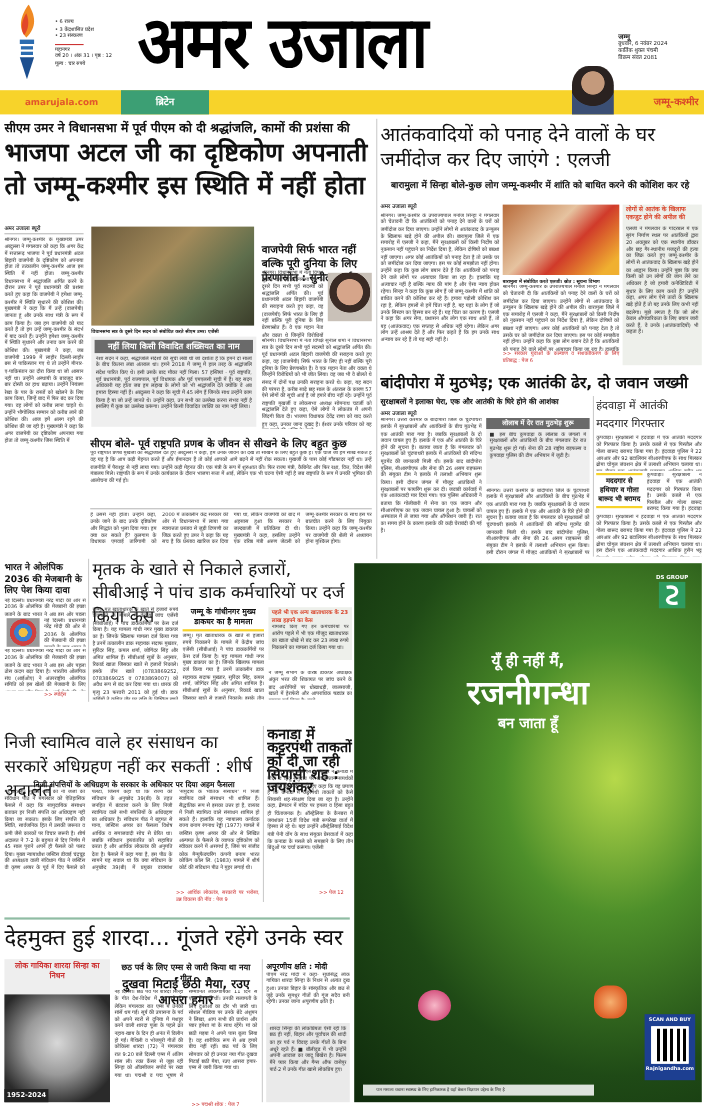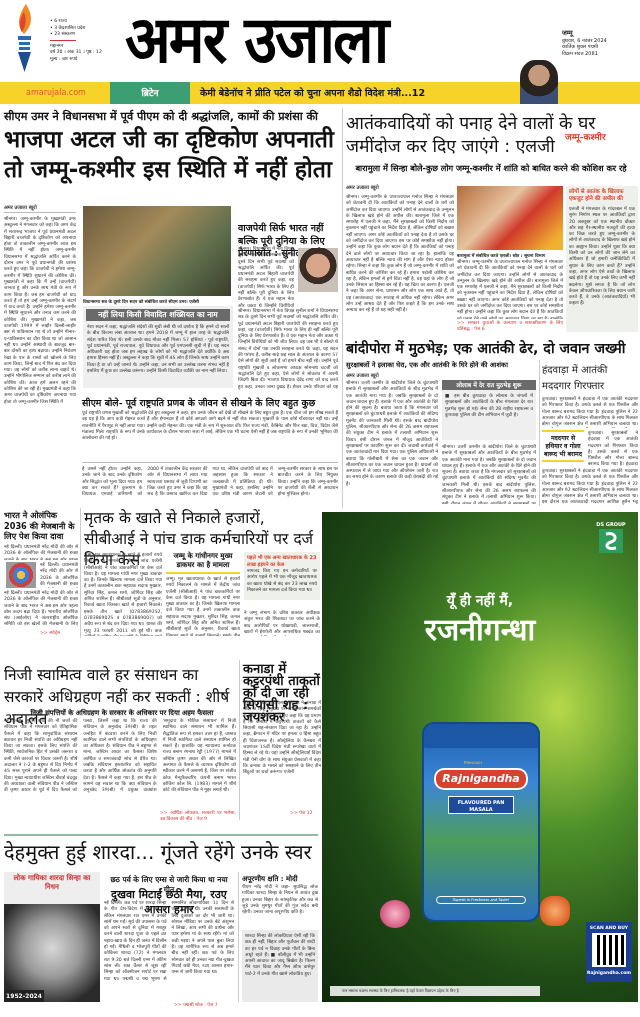--- a/index.html
+++ b/index.html
@@ -16,25 +16,25 @@
   #masthead { left: 0; top: 0; width: 640px; height: 80px; }
   .torch { left: 12px; top: 4px; width: 24px; height: 70px; }
   .edition-info { left: 50px; top: 18px; font-size: 4.6px; line-height: 6.5px; color: #222; }
   .edition-info .sep { width: 26px; height: 1px; background: #c33; margin: 2px 0; }
   .logo { left: 125px; top: 2px; font-family: "DejaVu Sans", sans-serif; font-weight: 900; font-size: 60px; letter-spacing: -2px; color: #000; line-height: 74px; transform: scaleY(1.08); }
   .dateline { left: 562px; top: 30px; font-size: 5px; line-height: 6.5px; color: #222; }
   .dateline .city { font-weight: bold; font-size: 6.5px; }
 
   
   #ticker { left: 0; top: 82px; width: 640px; height: 22px; background: #f7d32a; }
-  .tk-site { left: 6px; top: 0; width: 100px; height: 38px; line-height: 22px; text-align: center; color: #e2562a; font-weight: normal; font-size: 8px; }
+  .tk-site { left: 6px; top: 0; width: 100px; height: 38px; line-height: 22px; text-align: center; color: #e2562a; font-weight: bold; font-size: 8px; }
   .tk-tag { left: 110px; top: 0; width: 80px; height: 22px; line-height: 22px; text-align: center; background: #3c9f74; color: #fff; font-weight: bold; font-size: 9px; }
   .tk-text { left: 200px; top: 0; height: 22px; line-height: 22px; font-weight: bold; font-size: 9.5px; color: #111; }
   .tk-photo { left: 520px; top: 60px; width: 38px; height: 44px; }
-  .tk-region { left: 565px; top: 0; width: 70px; height: 22px; line-height: 22px; text-align: left; color: #d9442a; font-weight: bold; font-size: 9px; margin-top: 44px; }
+  .tk-region { left: 565px; top: 0; width: 70px; height: 22px; line-height: 22px; text-align: right; color: #d9442a; font-weight: bold; font-size: 9px; }
 
   
   .lead-kicker { left: 4px; top: 108px; font-size: 11.2px; font-weight: bold; color: #111; }
   .lead-head { left: 4px; top: 124px; width: 334px; font-size: 23px; line-height: 30px; }
   .photo { background: linear-gradient(135deg,#6b5a3c,#a38a5a 40%,#5e6e4c 70%,#3b3d2a); }
   .photo-cap { font-size: 4.4px; color: #222; font-weight: bold; }
   .box-grey { background: #efefef; }
   .box-head-dark { background: #6a6a6a; color: #fff; font-weight: bold; text-align: center; }
 
   
@@ -85,21 +85,20 @@
     <div class="city">जम्मू</div>
     <div>बुधवार, 6 नवंबर 2024</div>
     <div>कार्तिक शुक्ल पंचमी</div>
     <div>विक्रम संवत 2081</div>
   </div>
 </div>
 
 <div id="ticker" class="abs">
   <div class="abs tk-site">amarujala.com</div>
   <div class="abs tk-tag">ब्रिटेन</div>
-  <div class="abs tk-text">केमी बेडेनॉच ने प्रीति पटेल को चुना अपना शैडो विदेश मंत्री...12</div>
   <div class="abs tk-region">जम्मू-कश्मीर</div>
 </div>
 <div class="abs tk-photo" style="top:60px;background:radial-gradient(circle at 50% 35%,#c49a7c 0 30%,#2a2220 32% 60%,#3b4f74 62%);border-radius:40% 40% 0 0;"></div>
 
 <div class="abs lead-kicker">सीएम उमर ने विधानसभा में पूर्व पीएम को दी श्रद्धांजलि, कामों की प्रशंसा की</div>
 <div class="abs hl lead-head">भाजपा अटल जी का दृष्टिकोण अपनाती तो जम्मू-कश्मीर इस स्थिति में नहीं होता</div>
 
 <div class="abs byline" style="left:4px;top:204px;">अमर उजाला ब्यूरो</div>
 <div class="abs rule" style="left:4px;top:212px;width:72px;"></div>
 <div class="abs body-text" style="left:4px;top:216px;width:72px;height:290px;overflow:hidden;">श्रीनगर। जम्मू-कश्मीर के मुख्यमंत्री उमर अब्दुल्ला ने मंगलवार को कहा कि अगर केंद्र में सत्तारूढ़ भाजपा ने पूर्व प्रधानमंत्री अटल बिहारी वाजपेयी के दृष्टिकोण को अपनाया होता तो तत्कालीन जम्मू-कश्मीर आज इस स्थिति में नहीं होता। जम्मू-कश्मीर विधानसभा में श्रद्धांजलि अर्पित करने के दौरान उमर ने पूर्व प्रधानमंत्री की प्रशंसा करते हुए कहा कि वाजपेयी ने हमेशा जम्मू-कश्मीर में स्थिति सुधारने की कोशिश की। मुख्यमंत्री ने कहा कि मैं उन्हें (वाजपेयी) जानता हूं और उनके साथ मंत्री के रूप में काम किया है। जब हम वाजपेयी को याद करते हैं तो हम उन्हें जम्मू-कश्मीर के संदर्भ में याद करते हैं। उन्होंने हमेशा जम्मू-कश्मीर में स्थिति सुधारने और तनाव कम करने की कोशिश की। मुख्यमंत्री ने कहा, जब वाजपेयी 1999 में लाहौर दिल्ली-लाहौर बस से पाकिस्तान गए थे तो उन्होंने मीनार-ए-पाकिस्तान का दौरा किया था जो आसान नहीं था। उन्होंने अस्थायी के बावजूद बार-बार दोस्ती का हाथ बढ़ाया। उन्होंने नियंत्रण रेखा के पार के रास्तों को खोलने के लिए काम किया, जिन्हें बाद में फिर बंद कर दिया गया। वह लोगों को करीब लाना चाहते थे। उन्होंने भौगोलिक सम्मान को करीब लाने की कोशिश की। आज हमें अलग रहने की कोशिश की जा रही है। मुख्यमंत्री ने कहा कि अगर वाजपेयी का दृष्टिकोण अपनाया गया होता तो जम्मू-कश्मीर जिस स्थिति में</div>
@@ -202,27 +201,21 @@
 </div>
 
 <div class="abs ad">
   <svg class="abs ad-ds" viewBox="0 0 34 34">
     <text x="17" y="6" font-size="5" fill="#fff" text-anchor="middle" font-family="DejaVu Sans, sans-serif" font-weight="bold">DS GROUP</text>
     <rect x="5" y="9" width="24" height="24" fill="#2e9b5f"></rect>
     <path d="M12 14 C22 12 24 20 17 22 C10 24 12 30 22 28" stroke="#fff" stroke-width="3" fill="none"></path>
   </svg>
   <div class="abs ad-brand">रजनीगन्धा</div>
   <div class="abs ad-tag1">यूँ ही नहीं मैं,</div>
-  <div class="abs ad-tin">
-    <div class="abs ad-lid"></div>
-    <div class="abs" style="left:40px;top:36px;font-size:4px;color:#f3c64a;font-style:italic;">Premium</div>
-    <div class="abs ad-label">Rajnigandha</div>
-    <div class="abs ad-sublabel">FLAVOURED PAN MASALA</div>
-    <div class="abs" style="left:12px;top:172px;width:90px;height:8px;border:1px solid #fff;border-radius:4px;color:#fff;font-size:3.6px;line-height:6px;text-align:center;font-style:italic;">Superb in Freshness and Taste!</div>
-  </div>
+  <div class="abs ad-tag2">बन जाता हूँ</div>
   <div class="abs" style="left:58px;top:388px;width:30px;height:28px;border-radius:50%;background:radial-gradient(circle,#f7b8c8,#d55480 70%);"></div>
   <div class="abs" style="left:218px;top:384px;width:30px;height:30px;border-radius:40%;background:radial-gradient(circle,#f6b070,#e0622a 70%);"></div>
   <div class="abs ad-qr">
     <div>SCAN AND BUY</div>
     <div class="code"></div>
     <div>Rajnigandha.com</div>
   </div>
   <div class="abs ad-warn">पान मसाला चबाना स्वास्थ्य के लिए हानिकारक है     यहाँ केवल विज्ञापन उद्देश्य के लिए है</div>
 </div>
 

